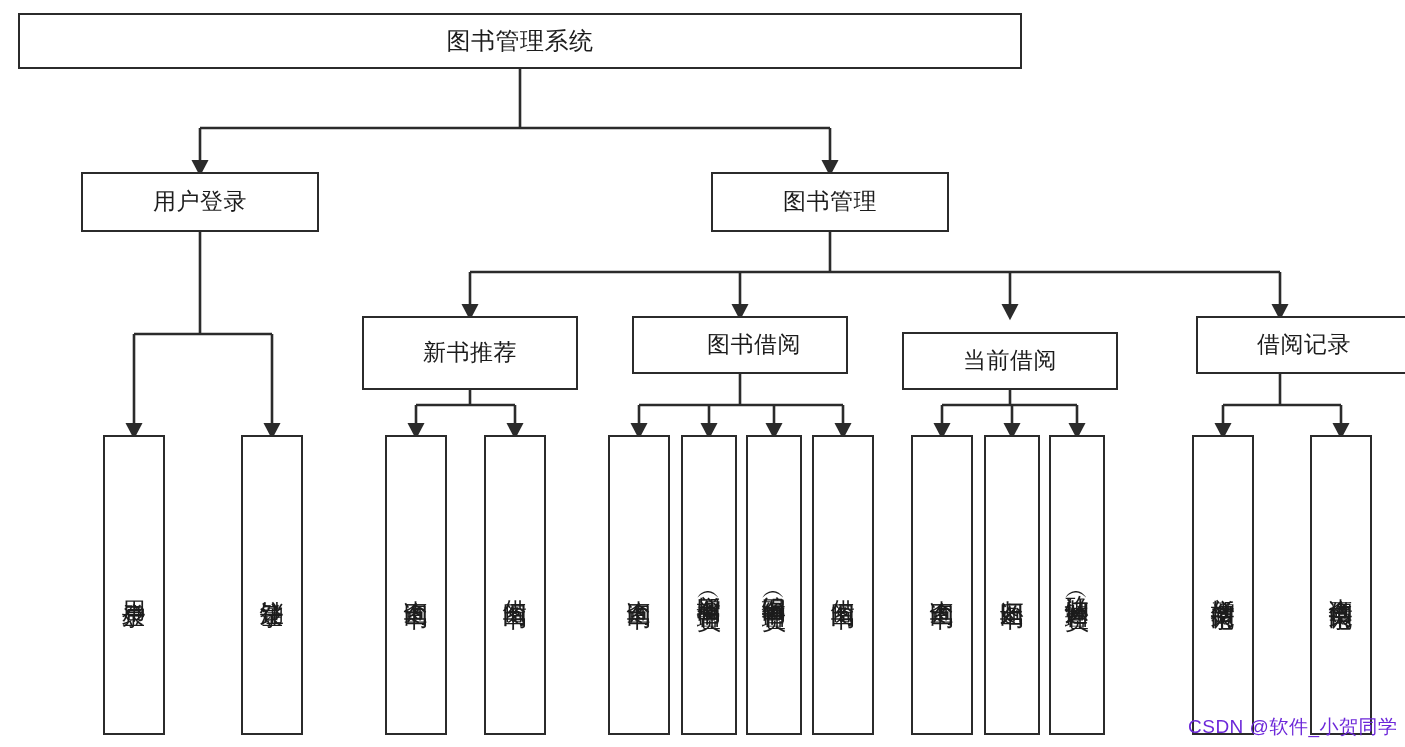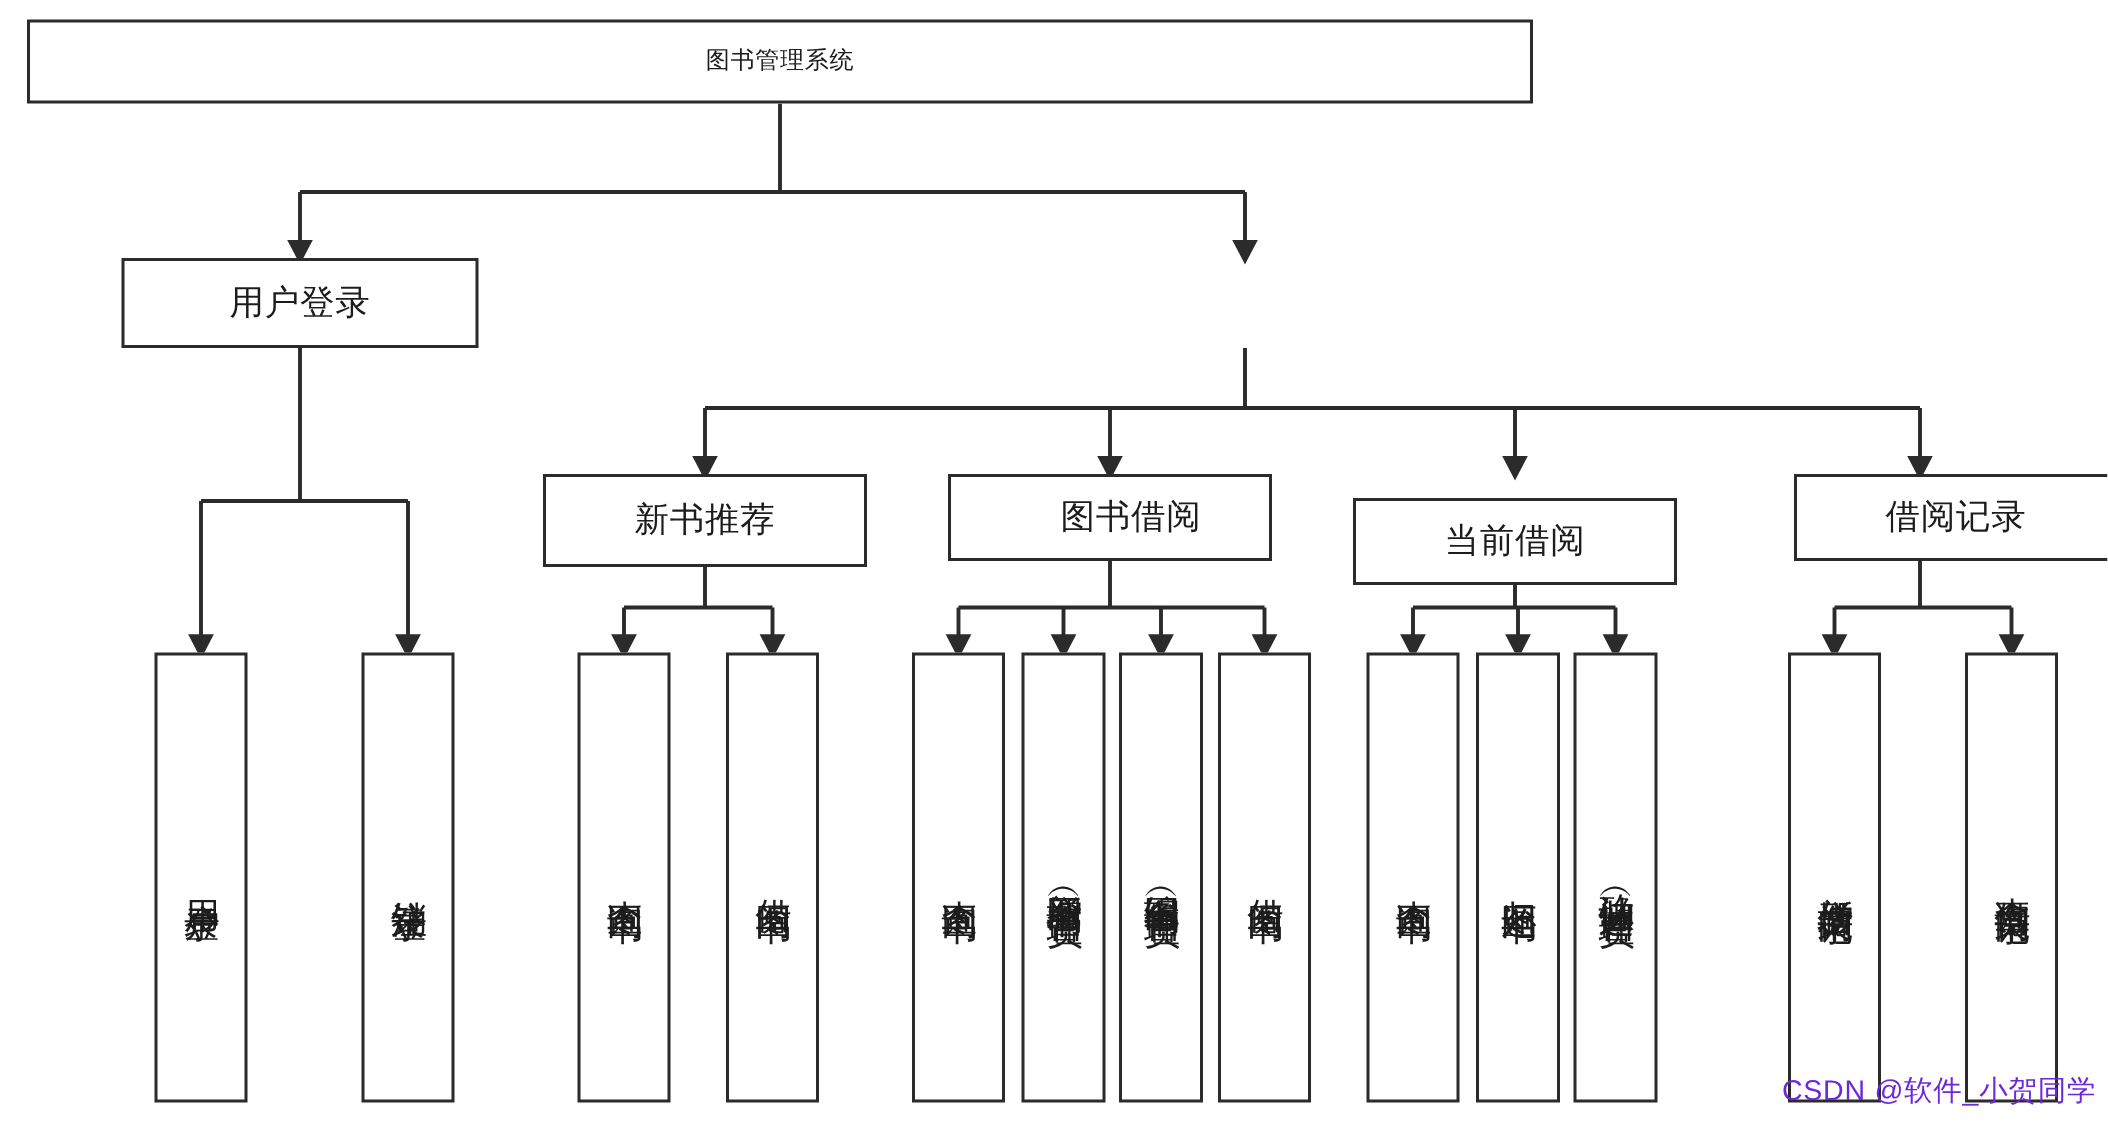--- a/index.html
+++ b/index.html
@@ -41,21 +41,21 @@
     text-align: center;
     line-height: 1.18;
     letter-spacing: 0.5px;
   }
   
   .node.horiz .label {
     font-size: 23px;
     writing-mode: horizontal-tb;
   }
   .node.root .label {
-    font-size: 16px;
+    font-size: 24px;
     text-align: right;
   }
   
   .node.vert {
     align-items: flex-start;
     padding-top: 0;
   }
   .node.vert .label {
     writing-mode: vertical-rl;
     text-orientation: upright;
@@ -134,22 +134,25 @@
     </g>
   </svg>
 
   <div class="node horiz root" id="n-root" style="left: 18px; top: 13px; width: 1004px; height: 56px;">
     <span class="label">图书管理系统</span>
   </div>
 
   <div class="node horiz" id="n-l2-0" style="left: 81px; top: 172px; width: 238px; height: 60px;">
     <span class="label">用户登录</span>
   </div>
-
-  <div class="node horiz" id="n-l3-0" style="left: 362px; top: 316px; width: 216px; height: 62px;">
+  <div class="node horiz" id="n-l2-1" style="left: 711px; top: 172px; width: 238px; height: 60px;">
+    <span class="label">图书管理</span>
+  </div>
+
+  <div class="node horiz" id="n-l3-0" style="left: 362px; top: 316px; width: 216px; height: 74px;">
     <span class="label">新书推荐</span>
   </div>
   <div class="node horiz" id="n-l3-1" style="left: 632px; top: 316px; width: 216px; height: 58px; padding-left: 28px;">
     <span class="label">图书借阅</span>
   </div>
   <div class="node horiz" id="n-l3-2" style="left: 902px; top: 332px; width: 216px; height: 58px;">
     <span class="label">当前借阅</span>
   </div>
   <div class="node horiz" id="n-l3-3" style="left: 1172px; top: 316px; width: 216px; height: 58px; margin-left: 24px;">
     <span class="label">借阅记录</span>

